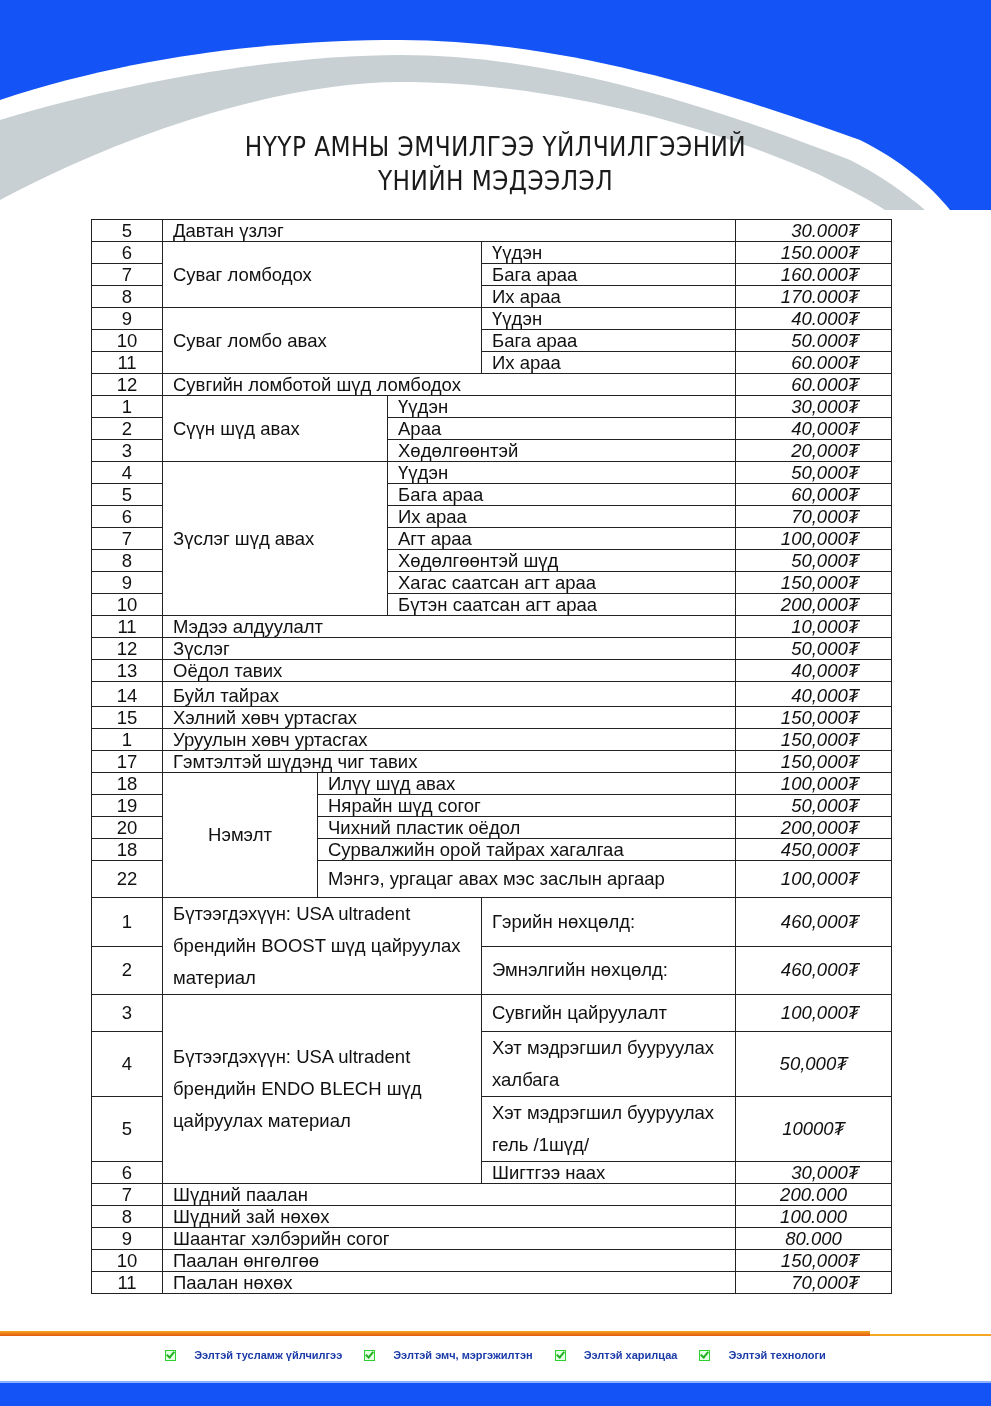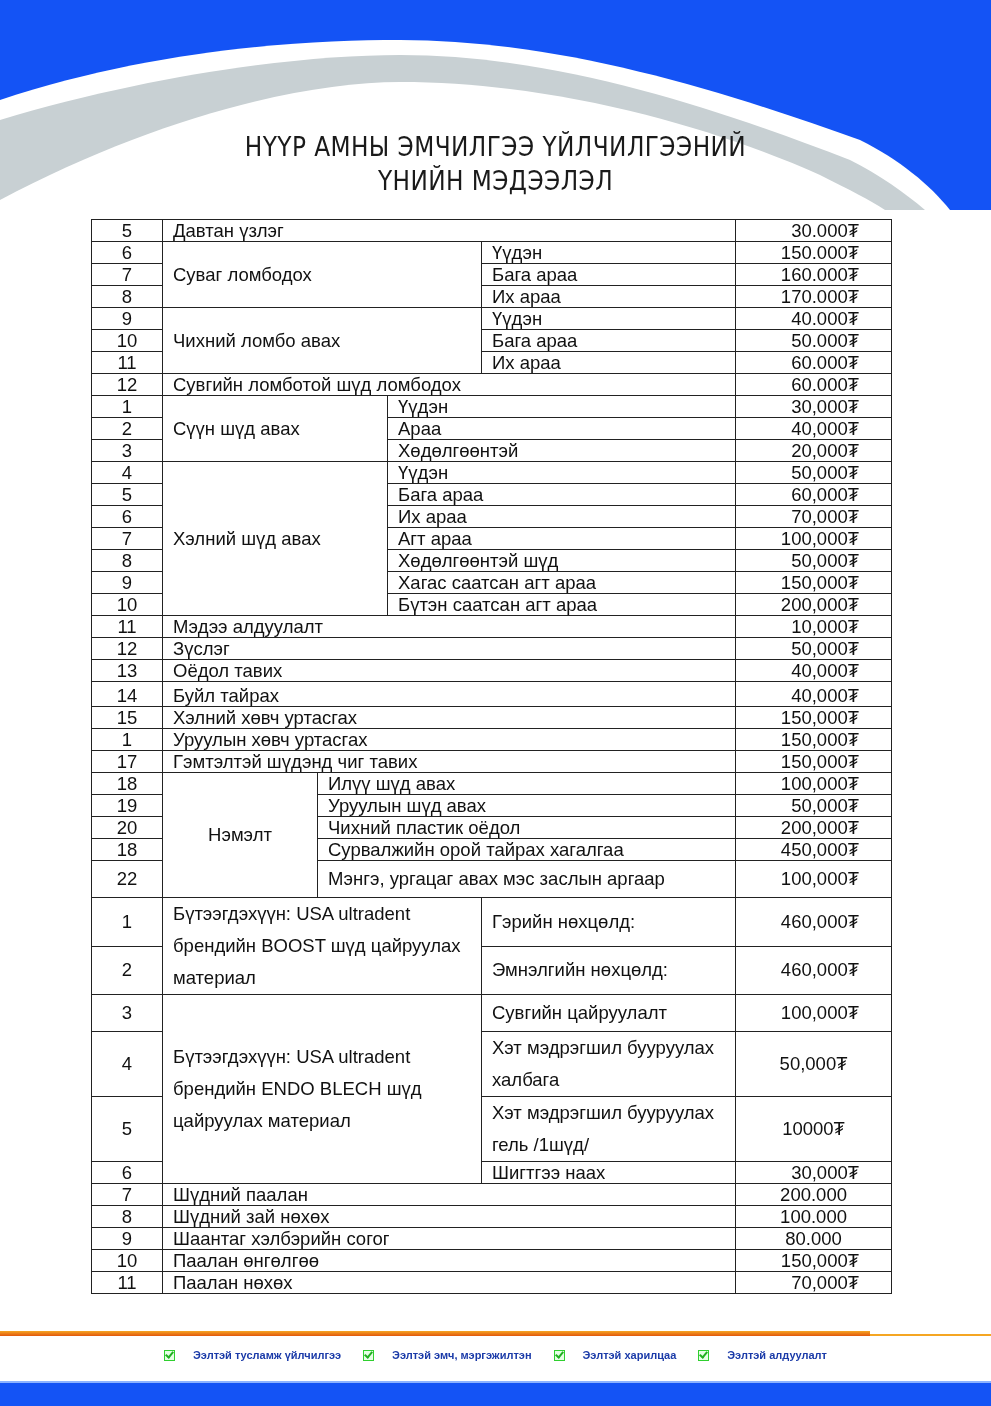--- a/index.html
+++ b/index.html
@@ -4,21 +4,21 @@
 <style>
   html, body { margin:0; padding:0; }
   body { width:991px; height:1406px; position:relative; overflow:hidden; background:#ffffff; font-family:"Liberation Sans", sans-serif; }
   .bg-svg { position:absolute; left:0; top:0; width:991px; height:210px; z-index:0; }
   .title { position:absolute; left:0; width:991px; text-align:center; z-index:2; color:#1a1a1a; font-family:"DejaVu Sans", sans-serif; font-weight:normal; font-size:27px; letter-spacing:0.5px; transform:scaleX(0.86); }
   .title.l1 { top:131px; }
   .title.l2 { top:165px; }
   table.price { position:absolute; left:91px; top:219px; width:800px; border-collapse:collapse; z-index:2; table-layout:fixed; }
   table.price td { border:1.5px solid #222; padding:0 0 0 10px; font-size:18.5px; color:#111; line-height:20px; height:21px; vertical-align:bottom; white-space:nowrap; overflow:hidden; }
   table.price td.num { text-align:center; padding:0; }
-  table.price td.price { text-align:right; padding:0 32px 0 0; }
+  table.price td.price { text-align:right; padding:0 32px 0 0;font-style:italic; }
   table.price td.price.c { text-align:center; padding:0; }
   table.price td.mid { vertical-align:middle;margin-left:40px; }
   table.price td.center { text-align:center; padding:0; vertical-align:middle; }
   table.price td.wrap { white-space:normal; line-height:32px; }
   table.price td.tall { height:36px; vertical-align:middle; }
   table.price td.tall2 { height:46px; vertical-align:middle; }
   .orange-line { position:absolute; left:0; top:1331px; width:870px; height:5px; background:linear-gradient(#f5a623,#e2570c); z-index:2; }
   .orange-thin { position:absolute; left:870px; top:1334px; width:121px; height:2px; background:#f5a623; z-index:2; }
   .slogans { position:absolute; left:0; top:1349px; width:991px; display:flex; justify-content:center; gap:22px; z-index:2; }
   .slogan { display:flex; align-items:center; gap:18px; color:#1a3aa8; font-weight:bold; font-size:11px; }
@@ -68,21 +68,21 @@
       <td class="price">160.000₮</td>
     </tr>
     <tr>
       <td class="num">8</td>
       <td>Их араа</td>
       <td class="price">170.000₮</td>
     </tr>
 
     <tr>
       <td class="num">9</td>
-      <td colspan="3" rowspan="3" class="mid">Чихний ломбо авах</td>
+      <td colspan="3" rowspan="3" class="mid">Суваг ломбо авах</td>
       <td>Үүдэн</td>
       <td class="price">40.000₮</td>
     </tr>
     <tr>
       <td class="num">10</td>
       <td>Бага араа</td>
       <td class="price">50.000₮</td>
     </tr>
     <tr>
       <td class="num">11</td>
@@ -108,21 +108,21 @@
       <td class="price">40,000₮</td>
     </tr>
     <tr>
       <td class="num">3</td>
       <td colspan="2">Хөдөлгөөнтэй</td>
       <td class="price">20,000₮</td>
     </tr>
 
     <tr>
       <td class="num">4</td>
-      <td colspan="2" rowspan="7" class="mid">Хэлний шүд авах</td>
+      <td colspan="2" rowspan="7" class="mid">Зүслэг шүд авах</td>
       <td colspan="2">Үүдэн</td>
       <td class="price">50,000₮</td>
     </tr>
     <tr>
       <td class="num">5</td>
       <td colspan="2">Бага араа</td>
       <td class="price">60,000₮</td>
     </tr>
     <tr>
       <td class="num">6</td>
@@ -187,21 +187,21 @@
     </tr>
 
     <tr>
       <td class="num">18</td>
       <td rowspan="5" class="center">Нэмэлт</td>
       <td colspan="3">Илүү шүд авах</td>
       <td class="price">100,000₮</td>
     </tr>
     <tr>
       <td class="num">19</td>
-      <td colspan="3">Уруулын шүд авах</td>
+      <td colspan="3">Нярайн шүд согог</td>
       <td class="price">50,000₮</td>
     </tr>
     <tr>
       <td class="num">20</td>
       <td colspan="3">Чихний пластик оёдол</td>
       <td class="price">200,000₮</td>
     </tr>
     <tr>
       <td class="num">18</td>
       <td colspan="3">Сурвалжийн орой тайрах хагалгаа</td>
@@ -286,17 +286,17 @@
   <div class="slogan">
     <span class="check"></span>
     <span>Ээлтэй эмч, мэргэжилтэн</span>
   </div>
   <div class="slogan">
     <span class="check"></span>
     <span>Ээлтэй харилцаа</span>
   </div>
   <div class="slogan">
     <span class="check"></span>
-    <span>Ээлтэй алдуулалт</span>
+    <span>Ээлтэй технологи</span>
   </div>
 </div>
 
 <div class="bottom-band"></div>
 
 </body></html>

